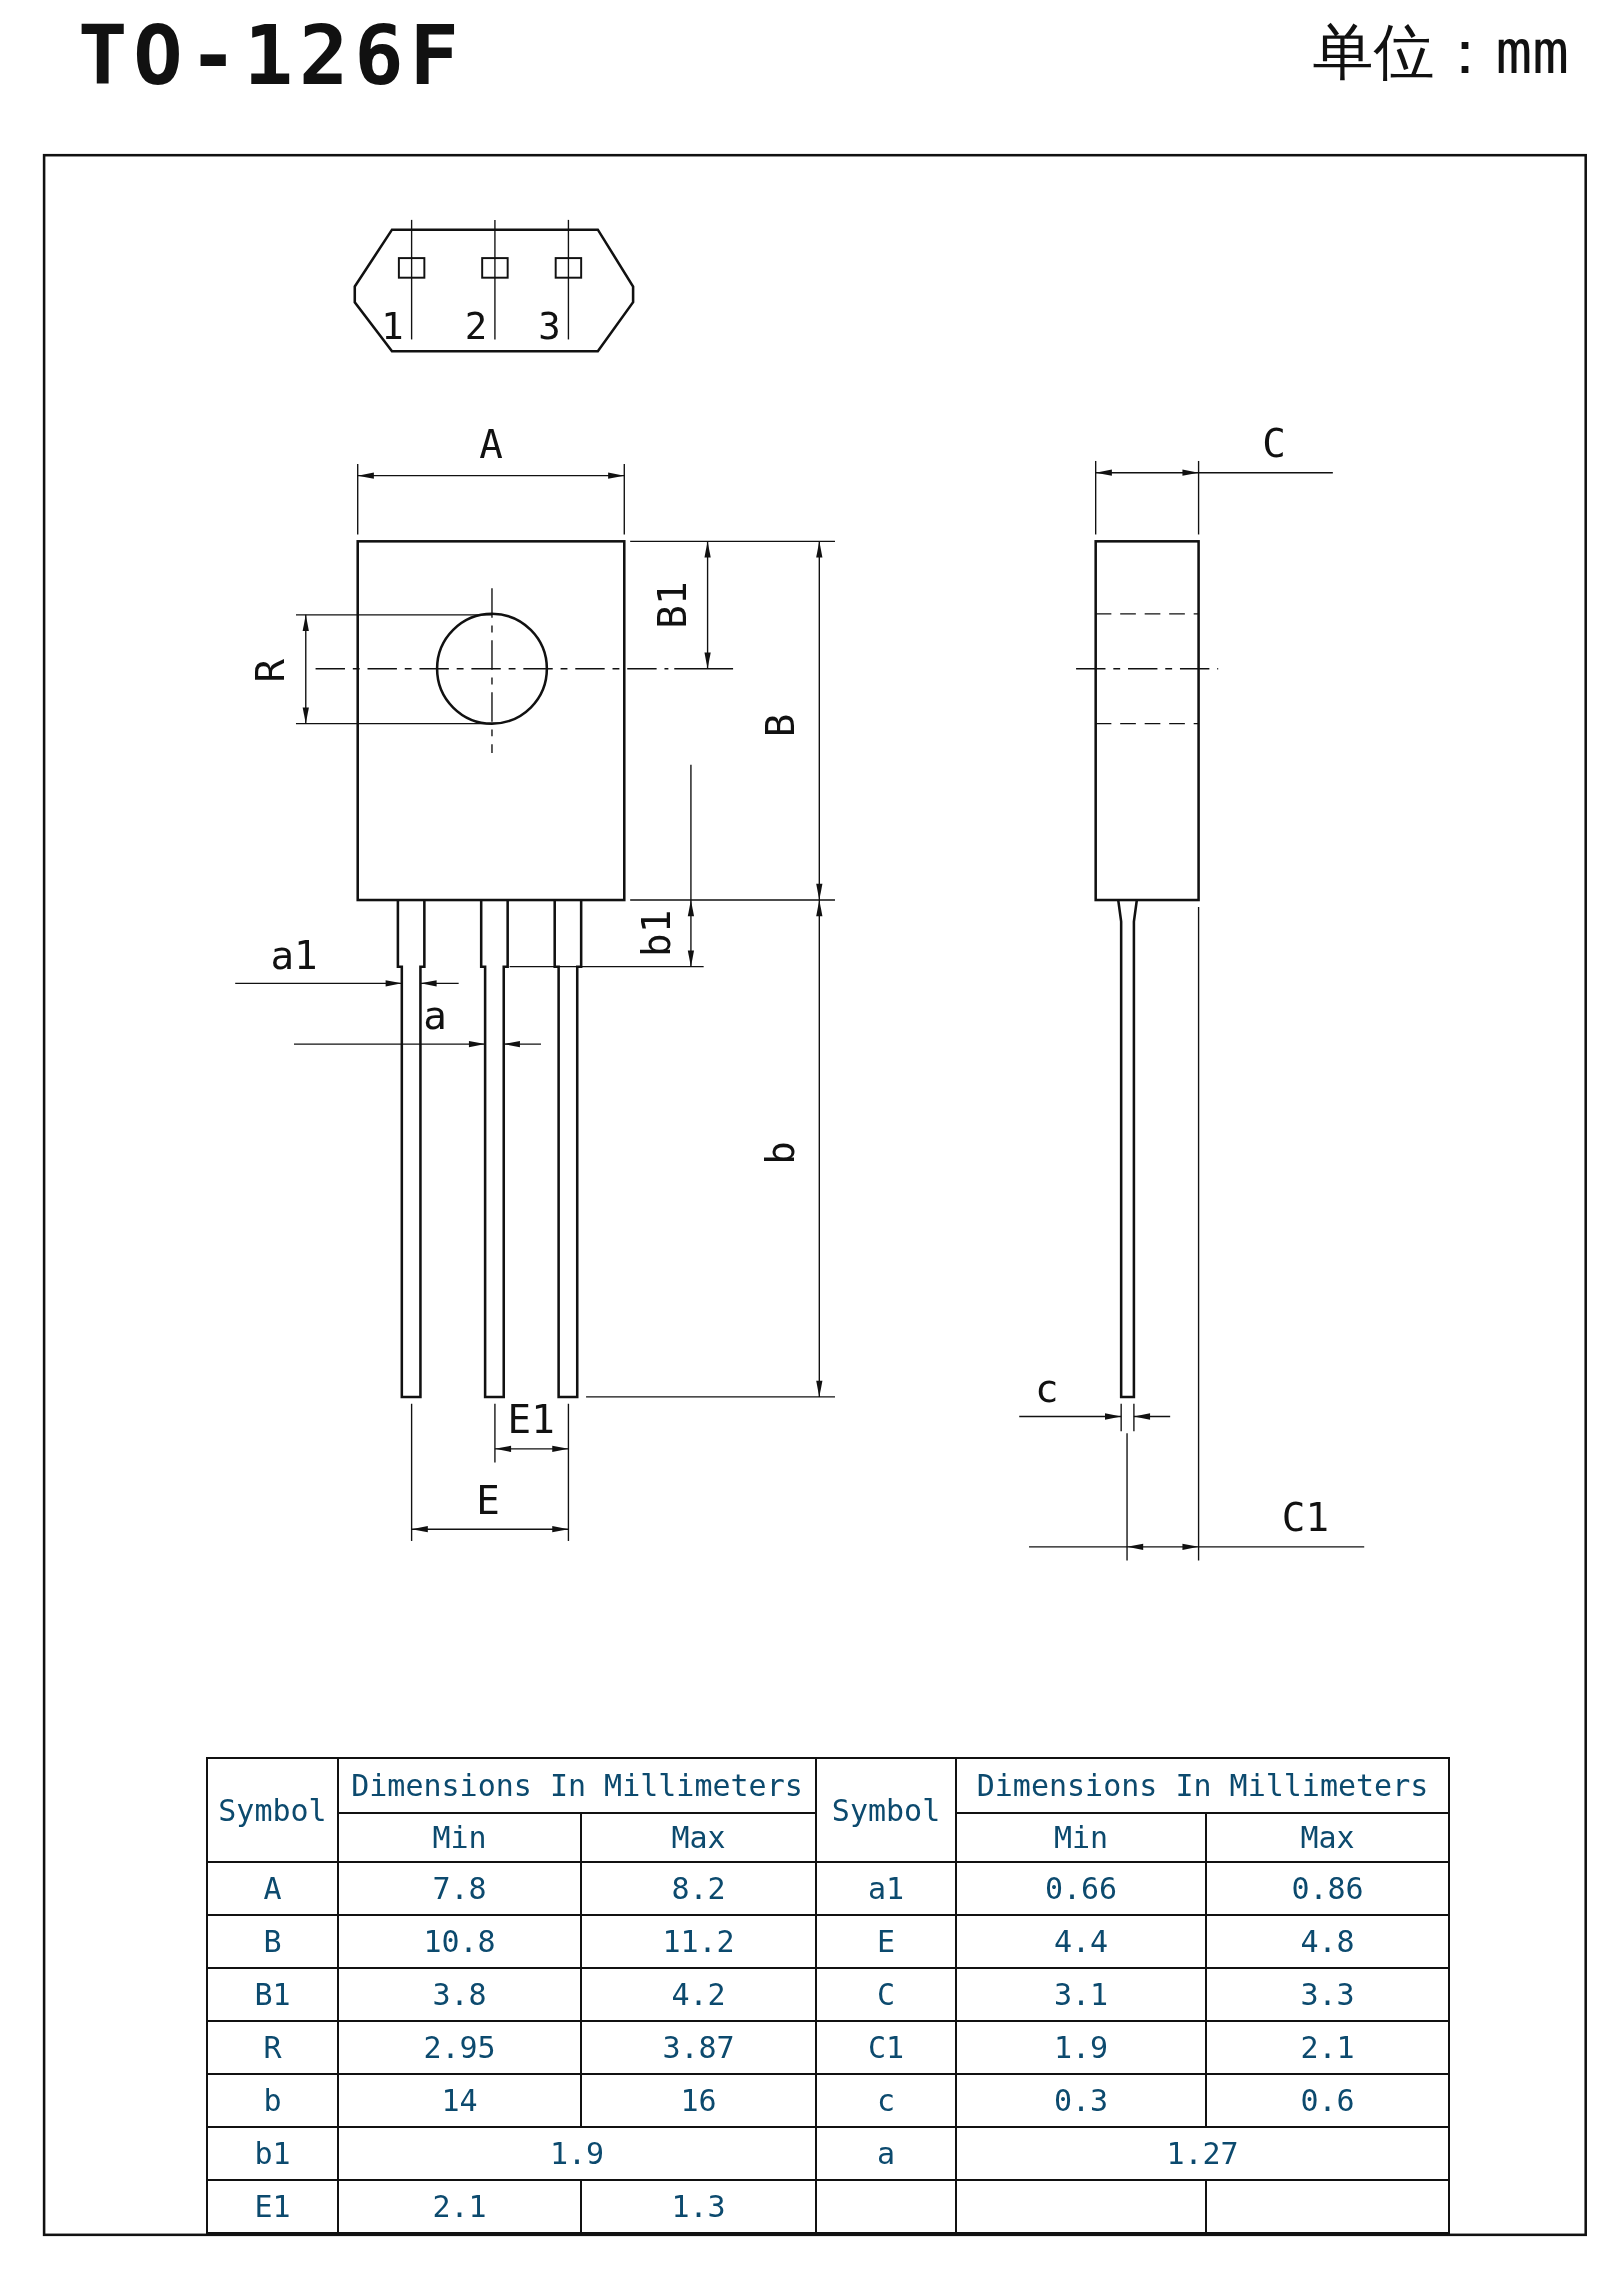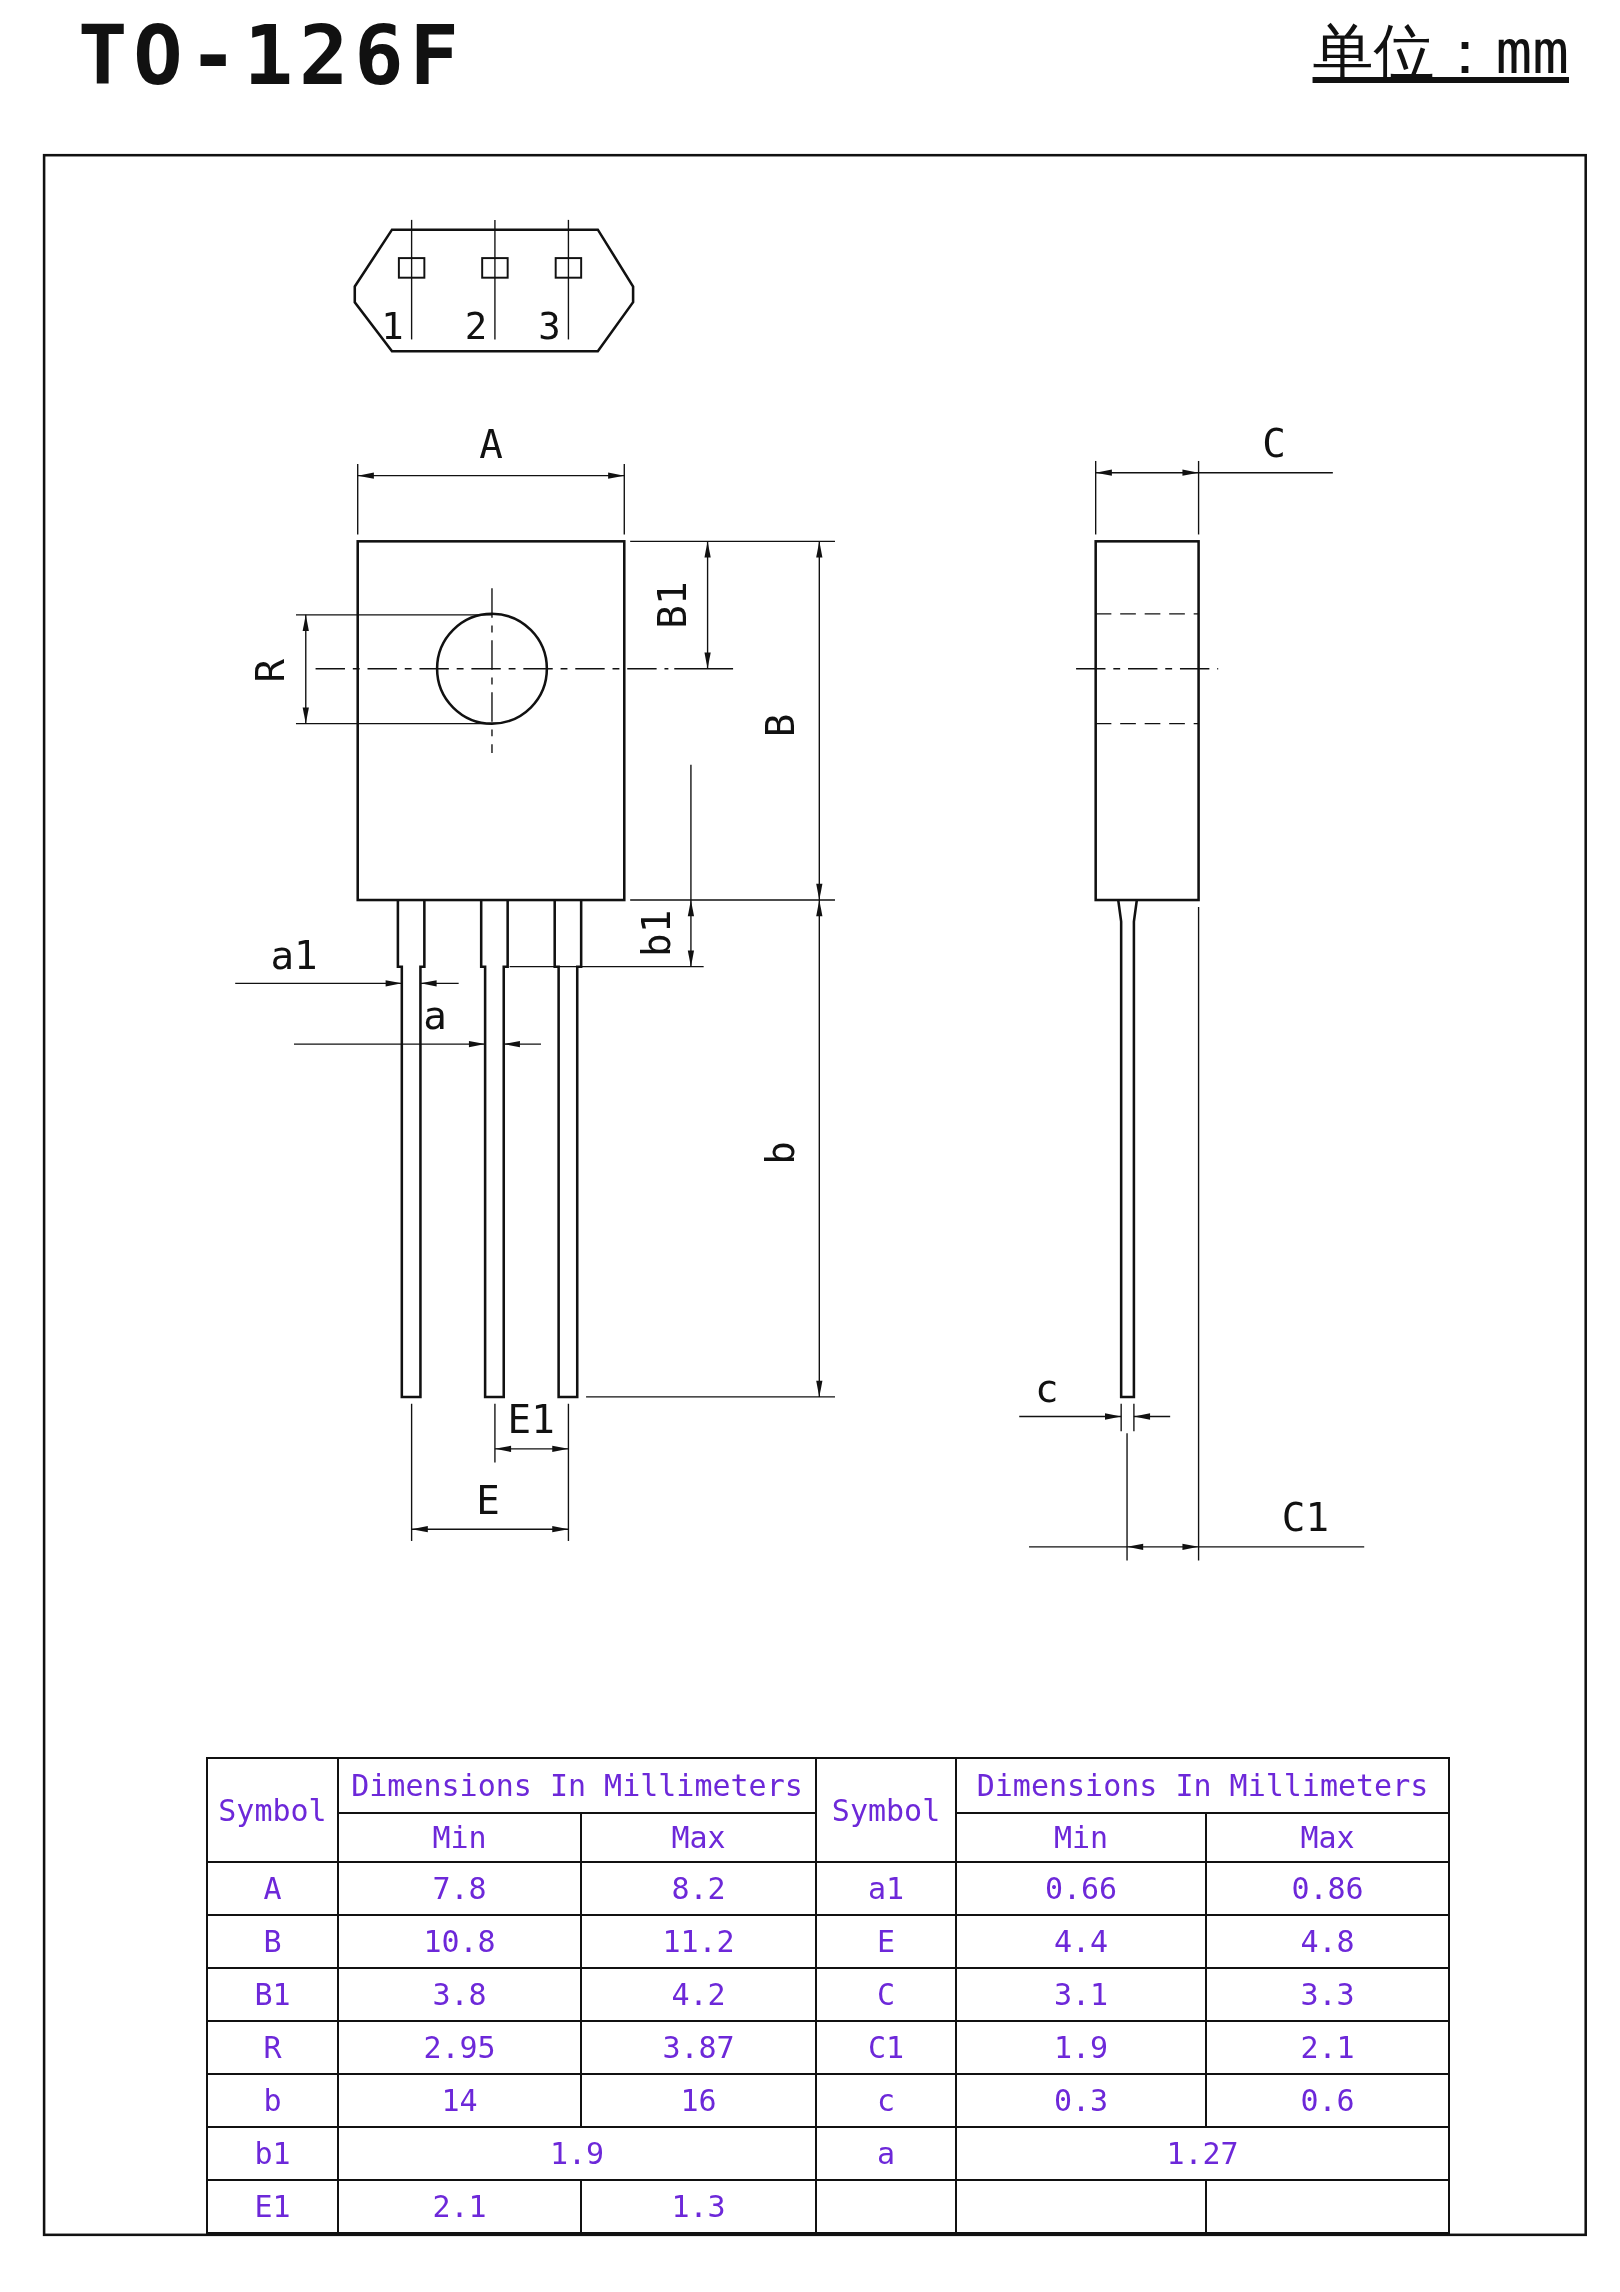--- a/index.html
+++ b/index.html
@@ -5,40 +5,40 @@
   * { margin:0; padding:0; box-sizing:border-box; }
   html,body { width:1620px; height:2293px; background:#ffffff; overflow:hidden; }
   body { position:relative; font-family:"DejaVu Sans Mono","Liberation Mono",monospace; color:#111; }
 
   .title {
     position:absolute; left:78px; top:7.8px;
     font-size:82px; font-weight:700; letter-spacing:5.9px; white-space:nowrap;
   }
   .unit {
     position:absolute; right:51px; top:11.8px;
-    font-size:61px; font-weight:400; white-space:nowrap;text-decoration:underline;
+    font-size:61px; font-weight:400; white-space:nowrap;
   }
 
   svg.drawing { position:absolute; left:0; top:0; }
 
   .outline { fill:none; stroke:#111; stroke-width:2.6; }
   .mid     { fill:none; stroke:#111; stroke-width:2.0; }
   .thin    { fill:none; stroke:#111; stroke-width:1.4; }
   .dash    { stroke-dasharray:16 9; }
   .cl      { stroke-dasharray:30 8 7 8; }
   text.dim {
     font-family:"DejaVu Sans Mono","Liberation Mono",monospace;
     font-size:40px; fill:#111; font-weight:400;
   }
   text.pin { font-size:38px; }
 
   table.dim-table {
     position:absolute; left:206px; top:1757px; width:1243px;
     border-collapse:collapse; table-layout:fixed;
-    font-size:30px; color:#6d28d9;padding-left:40px;
+    font-size:30px; color:#0c4a6e;padding-left:40px;
   }
   table.dim-table td {
     border:2px solid #111; text-align:center; vertical-align:middle;
     height:53px; padding:0 3.9px; overflow:hidden; white-space:nowrap;
   }
   table.dim-table tr.hdr1 td { height:55px; }
   table.dim-table tr.hdr2 td { height:49px;margin-left:16px; }
 </style>
 </head>
 <body>

